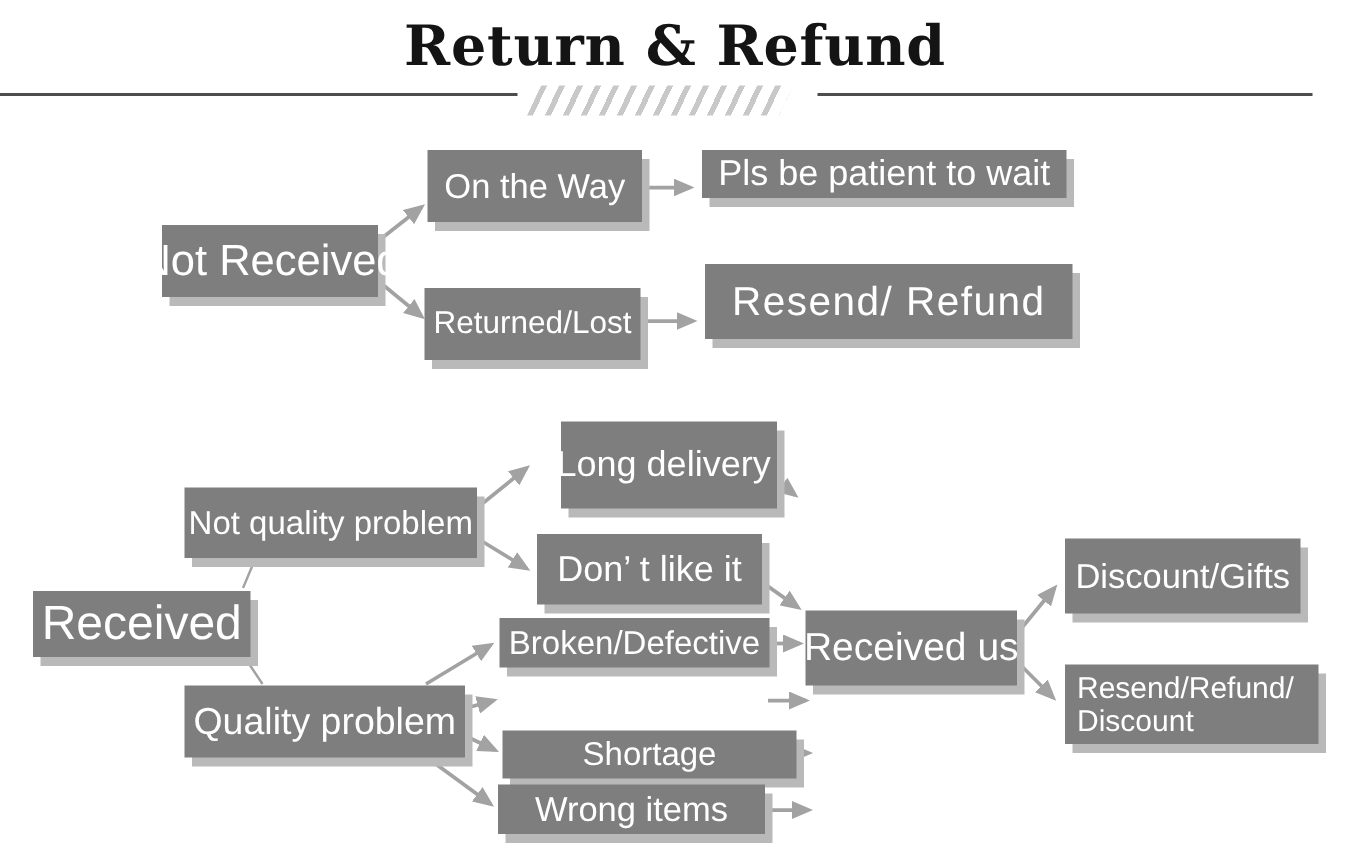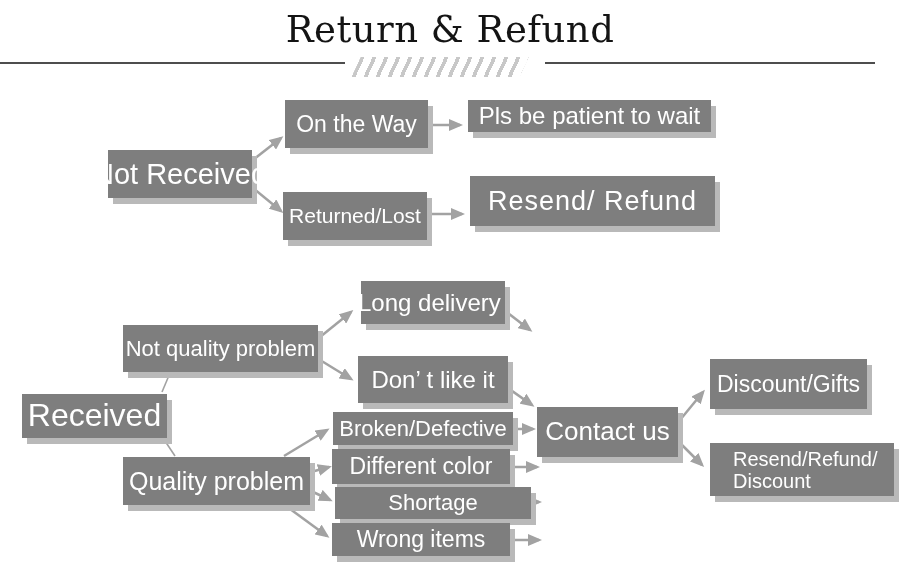--- a/index.html
+++ b/index.html
@@ -12,21 +12,21 @@
     overflow: hidden;
   }
 
   
   .title {
     position: absolute;
     left: 0; top: 8px;
     width: 100%;
     text-align: center;
     font-family: "DejaVu Serif", serif;
-    font-weight: 400;
+    font-weight: 700;
     font-size: 37px;
     letter-spacing: 0.5px;
     color: var(--c-title_text, #141414);
   }
   .rule {
     position: absolute;
     top: 62px;
     height: 2px;
     background: var(--c-rule, #4d4d4d);
   }
@@ -59,21 +59,21 @@
   }
   .node.flush-left {
     justify-content: flex-start;
     text-align: left;
     text-indent: -3px;
   }
   .node.wrap-left {
     justify-content: flex-start;
     text-align: left;
     white-space: normal;
-    padding-left: 23px;
+    padding-left: 8px;
     line-height: 1.1;
   }
 
   
   .arrows { position: absolute; left: 0; top: 0; }
   .arrows line { stroke: var(--c-arrow, #a2a2a2); stroke-width: 2.5; }
   .arrows line.thin { stroke-width: 1.6; }
   .arrows .ah { fill: var(--c-arrow, #a2a2a2); }
 </style>
 </head>
@@ -121,24 +121,23 @@
   </svg>
 
   <div class="node" style="left:108px; top:150px; width:144px; height:48px; font-size:29px">Not Received</div>
   <div class="node" style="left:285px; top:100px; width:143px; height:48px; font-size:23px">On the Way</div>
   <div class="node" style="left:468px; top:100px; width:243px; height:32px; font-size:24px">Pls be patient to wait</div>
   <div class="node" style="left:283px; top:192px; width:144px; height:48px; font-size:21px">Returned/Lost</div>
   <div class="node" style="left:470px; top:176px; width:245px; height:50px; font-size:27px; letter-spacing:1px">Resend/ Refund</div>
 
   <div class="node" style="left:22px; top:394px; width:145px; height:44px; font-size:32px">Received</div>
   <div class="node" style="left:123px; top:325px; width:195px; height:47px; font-size:22px">Not quality problem</div>
-  <div class="node flush-left" style="left:361px; top:281px; width:144px; height:43px; font-size:24px">Long delivery</div>
+  <div class="node flush-left" style="left:374px; top:281px; width:144px; height:58px; font-size:24px">Long delivery</div>
   <div class="node" style="left:358px; top:356px; width:150px; height:47px; font-size:24px">Don’ t like it</div>
   <div class="node" style="left:123px; top:457px; width:187px; height:48px; font-size:25px">Quality problem</div>
   <div class="node" style="left:333px; top:412px; width:180px; height:33px; font-size:22px">Broken/Defective</div>
-  <div class="node" style="left:332px; top:449px; width:178px; height:35px; font-size:23px">Different color</div>
   <div class="node" style="left:335px; top:487px; width:196px; height:32px; font-size:22px">Shortage</div>
   <div class="node" style="left:332px; top:523px; width:178px; height:33px; font-size:23px">Wrong items</div>
-  <div class="node" style="left:537px; top:407px; width:141px; height:50px; font-size:26px">Contact us</div>
+  <div class="node" style="left:537px; top:407px; width:141px; height:50px; font-size:26px">Received us</div>
   <div class="node" style="left:710px; top:359px; width:157px; height:50px; font-size:23px">Discount/Gifts</div>
   <div class="node wrap-left" style="left:710px; top:443px; width:161px; height:53px; font-size:20px">Resend/Refund/ Discount</div>
 
 </div>
 
 </body></html>

